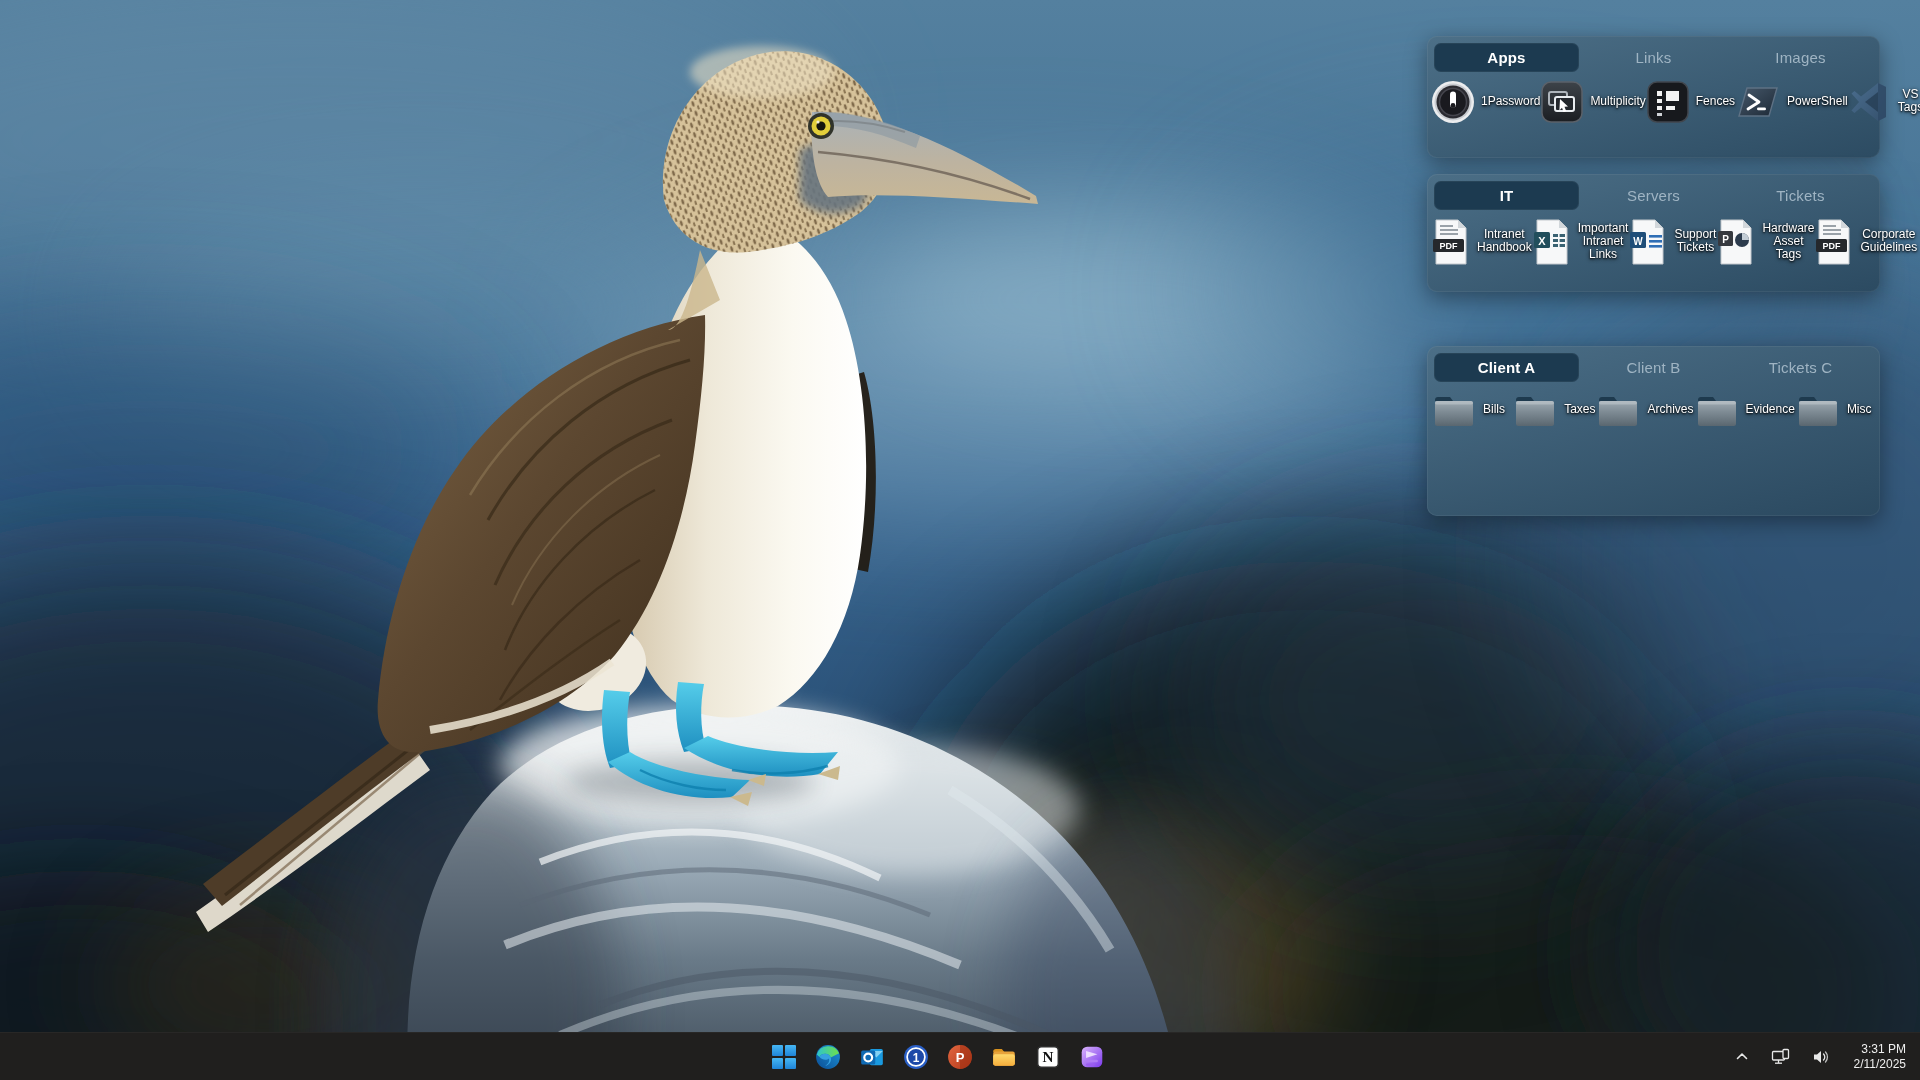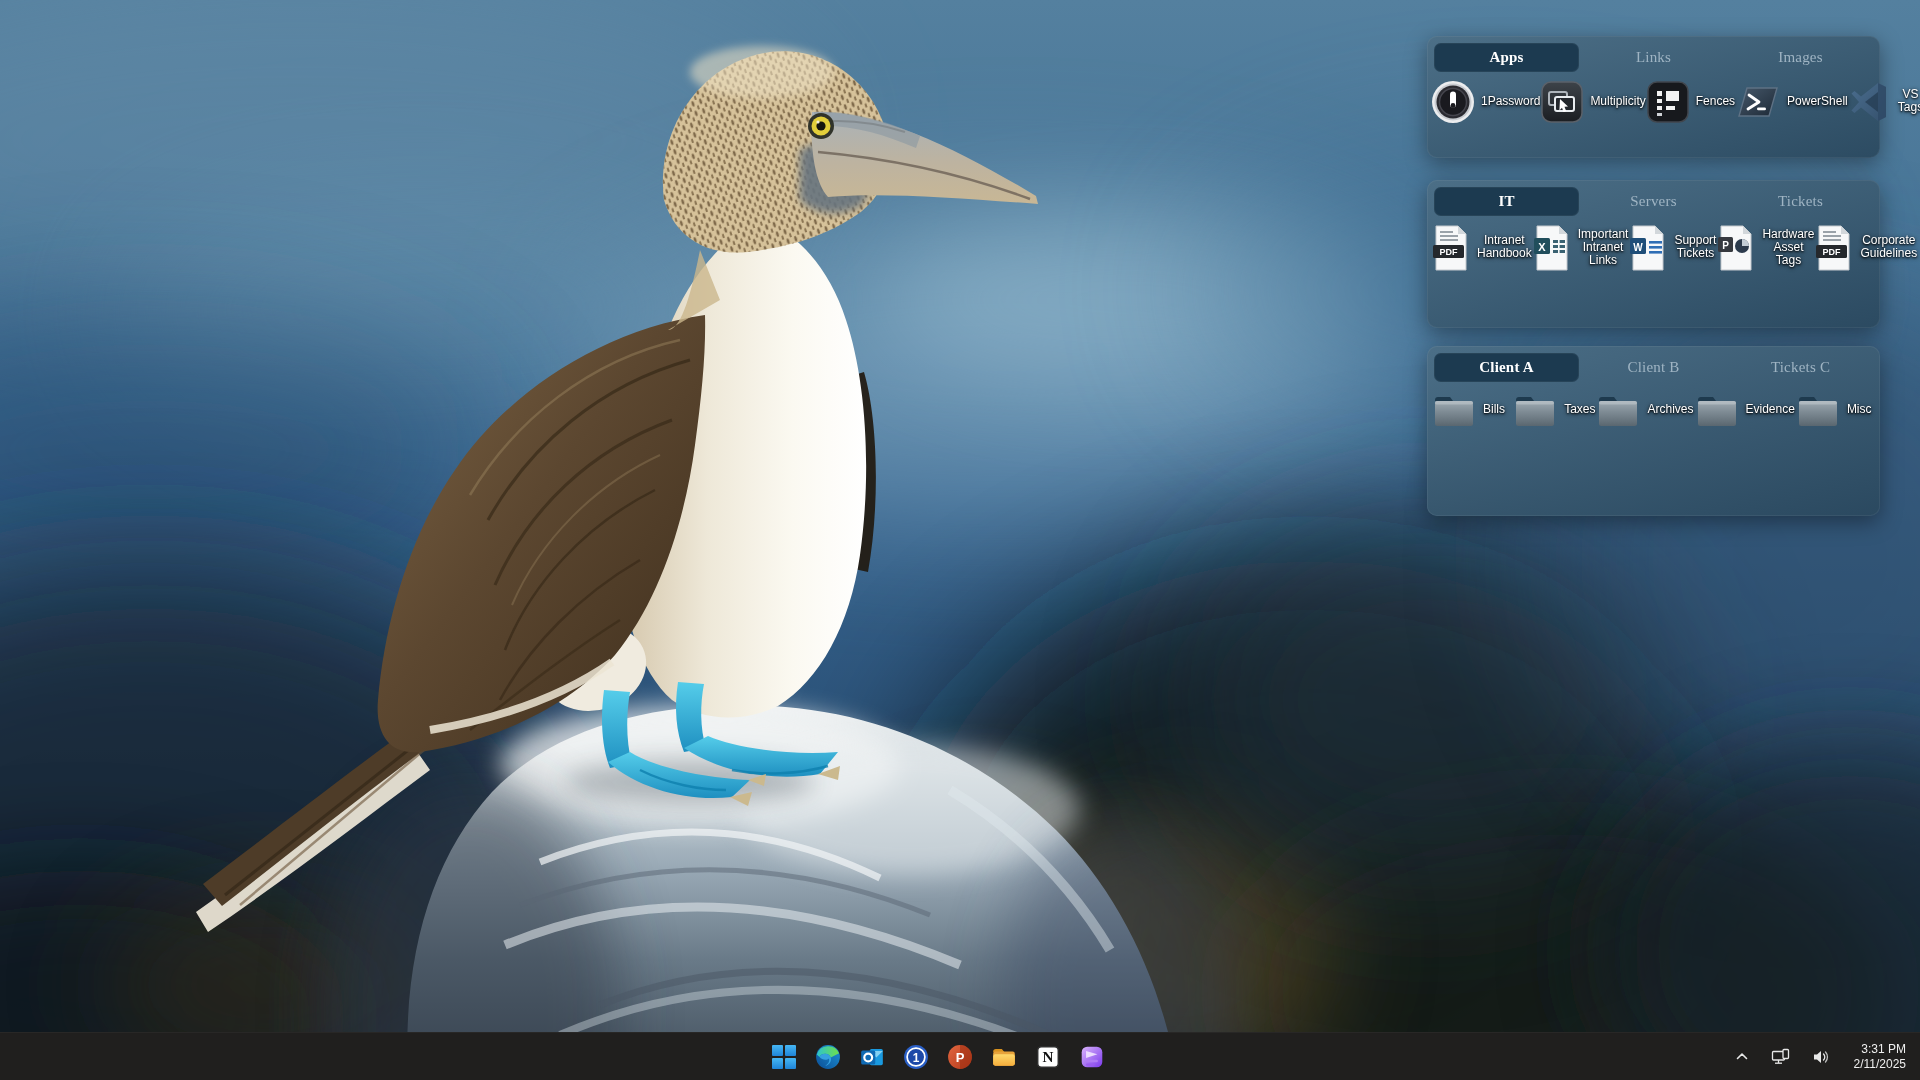--- a/index.html
+++ b/index.html
@@ -8,26 +8,26 @@
 
   
   .wallpaper { position:absolute; inset:0; }
   .wallpaper svg { display:block; width:1920px; height:1080px; }
 
   
   .fence { position:absolute; left:1427px; width:453px; border-radius:10px;
            background:linear-gradient(165deg, rgba(76,110,133,.90), rgba(42,72,94,.93));
            box-shadow:0 6px 22px rgba(0,0,0,.38), inset 0 0 0 1px rgba(255,255,255,.06); }
   #fence-apps    { top:36px;  height:122px; }
-  #fence-it      { top:180px; height:148px; }
+  #fence-it      { top:174px; height:118px; }
   #fence-clients { top:346px; height:170px; }
 
   .fence-tabs { display:flex; padding:7px 7px 0 7px; height:36px; gap:2px; }
   .tab { flex:1; display:flex; align-items:center; justify-content:center;
-         color:#9fb4c3; font-size:15px; letter-spacing:.2px; border-radius:7px;font-family:Liberation Serif, serif; }
+         color:#9fb4c3; font-size:15px; letter-spacing:.2px; border-radius:7px; }
   .tab.active { background:#1c3a50; color:#ffffff; font-weight:bold;
                 box-shadow:inset 0 0 0 1px rgba(255,255,255,.05); }
 
   .fence-items { display:flex; padding:6px 4px 0 4px; }
   .fence-item { flex:1; display:flex; flex-direction:row; align-items:center; gap:6px; }
   .fence-item .ficon { display:flex; align-items:flex-end; justify-content:center; }
   #fence-apps    .ficon { height:46px; }
   #fence-it      .ficon { height:50px; }
   #fence-clients .ficon { height:42px; }
   .fence-label { font-size:12px; line-height:13px; color:#ffffff; text-align:center;

